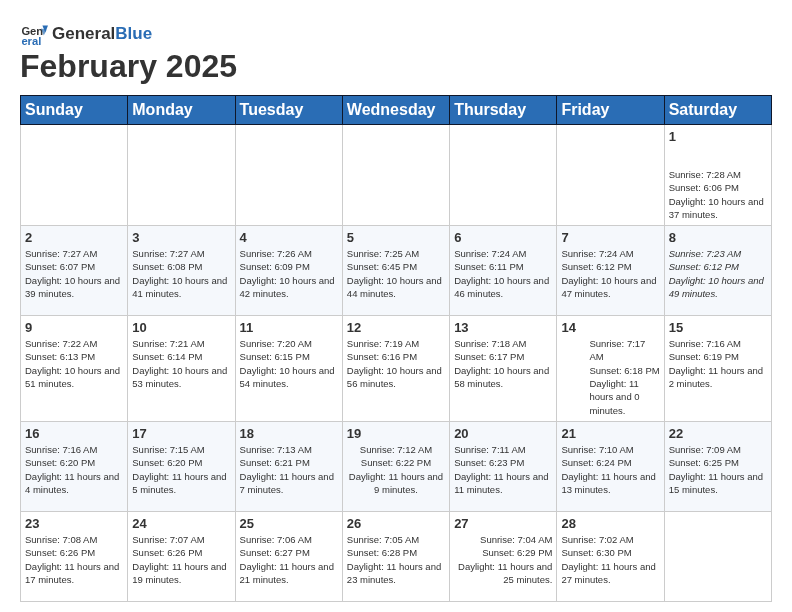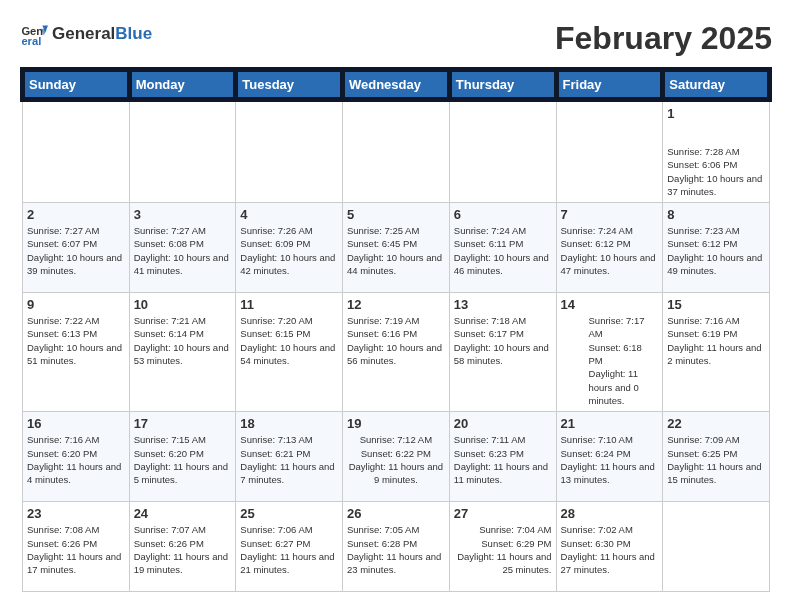--- a/index.html
+++ b/index.html
@@ -8,20 +8,21 @@
       background: #fff;
       width: 792px;
       min-height: 612px;
       padding: 20px;
     }
     .header {
       display: flex;
       justify-content: space-between;
       align-items: flex-start;
       margin-bottom: 10px;
+      flex-direction: column;
     }
     .logo {
       display: flex;
       align-items: center;
       gap: 4px;
     }
     .logo-icon {
       width: 28px;
       height: 28px;
     }
@@ -37,25 +38,25 @@
       font-size: 14px;
       color: #555;
     }
     .calendar {
       width: 100%;
       border-collapse: collapse;
     }
     .calendar th {
       background-color: #2a6db5;
       color: #fff;
-      font-size: 13px;
+      font-size: 16px;
       font-weight: bold;
       padding: 5px 4px;
       text-align: left;
-      border: 5px solid #0f172a;
+      border: 1px solid #0f172a;
     }
     .calendar td {
       width: 107px;
       vertical-align: top;
       border: 1px solid #ccc;
       padding: 4px;
       font-size: 10px;
       color: #333;
       height: 90px;
     }
@@ -164,21 +165,21 @@
 Daylight: 10 hours and 46 minutes.</div>
         </td>
         <td>
           <span class="day-num">7</span>
           <div class="day-info" style="white-space: pre-line;">Sunrise: 7:24 AM
 Sunset: 6:12 PM
 Daylight: 10 hours and 47 minutes.</div>
         </td>
         <td>
           <span class="day-num">8</span>
-          <div class="day-info" style="white-space: pre-line;">Sunrise: 7:23 AM
+          <div class="day-info" style="white-space: pre-line; font-style: italic;">Sunrise: 7:23 AM
 Sunset: 6:12 PM
 Daylight: 10 hours and 49 minutes.</div>
         </td>
       </tr>
       <tr>
         <td>
           <span class="day-num">9</span>
           <div class="day-info" style="white-space: pre-line;">Sunrise: 7:22 AM
 Sunset: 6:13 PM
 Daylight: 10 hours and 51 minutes.</div>

